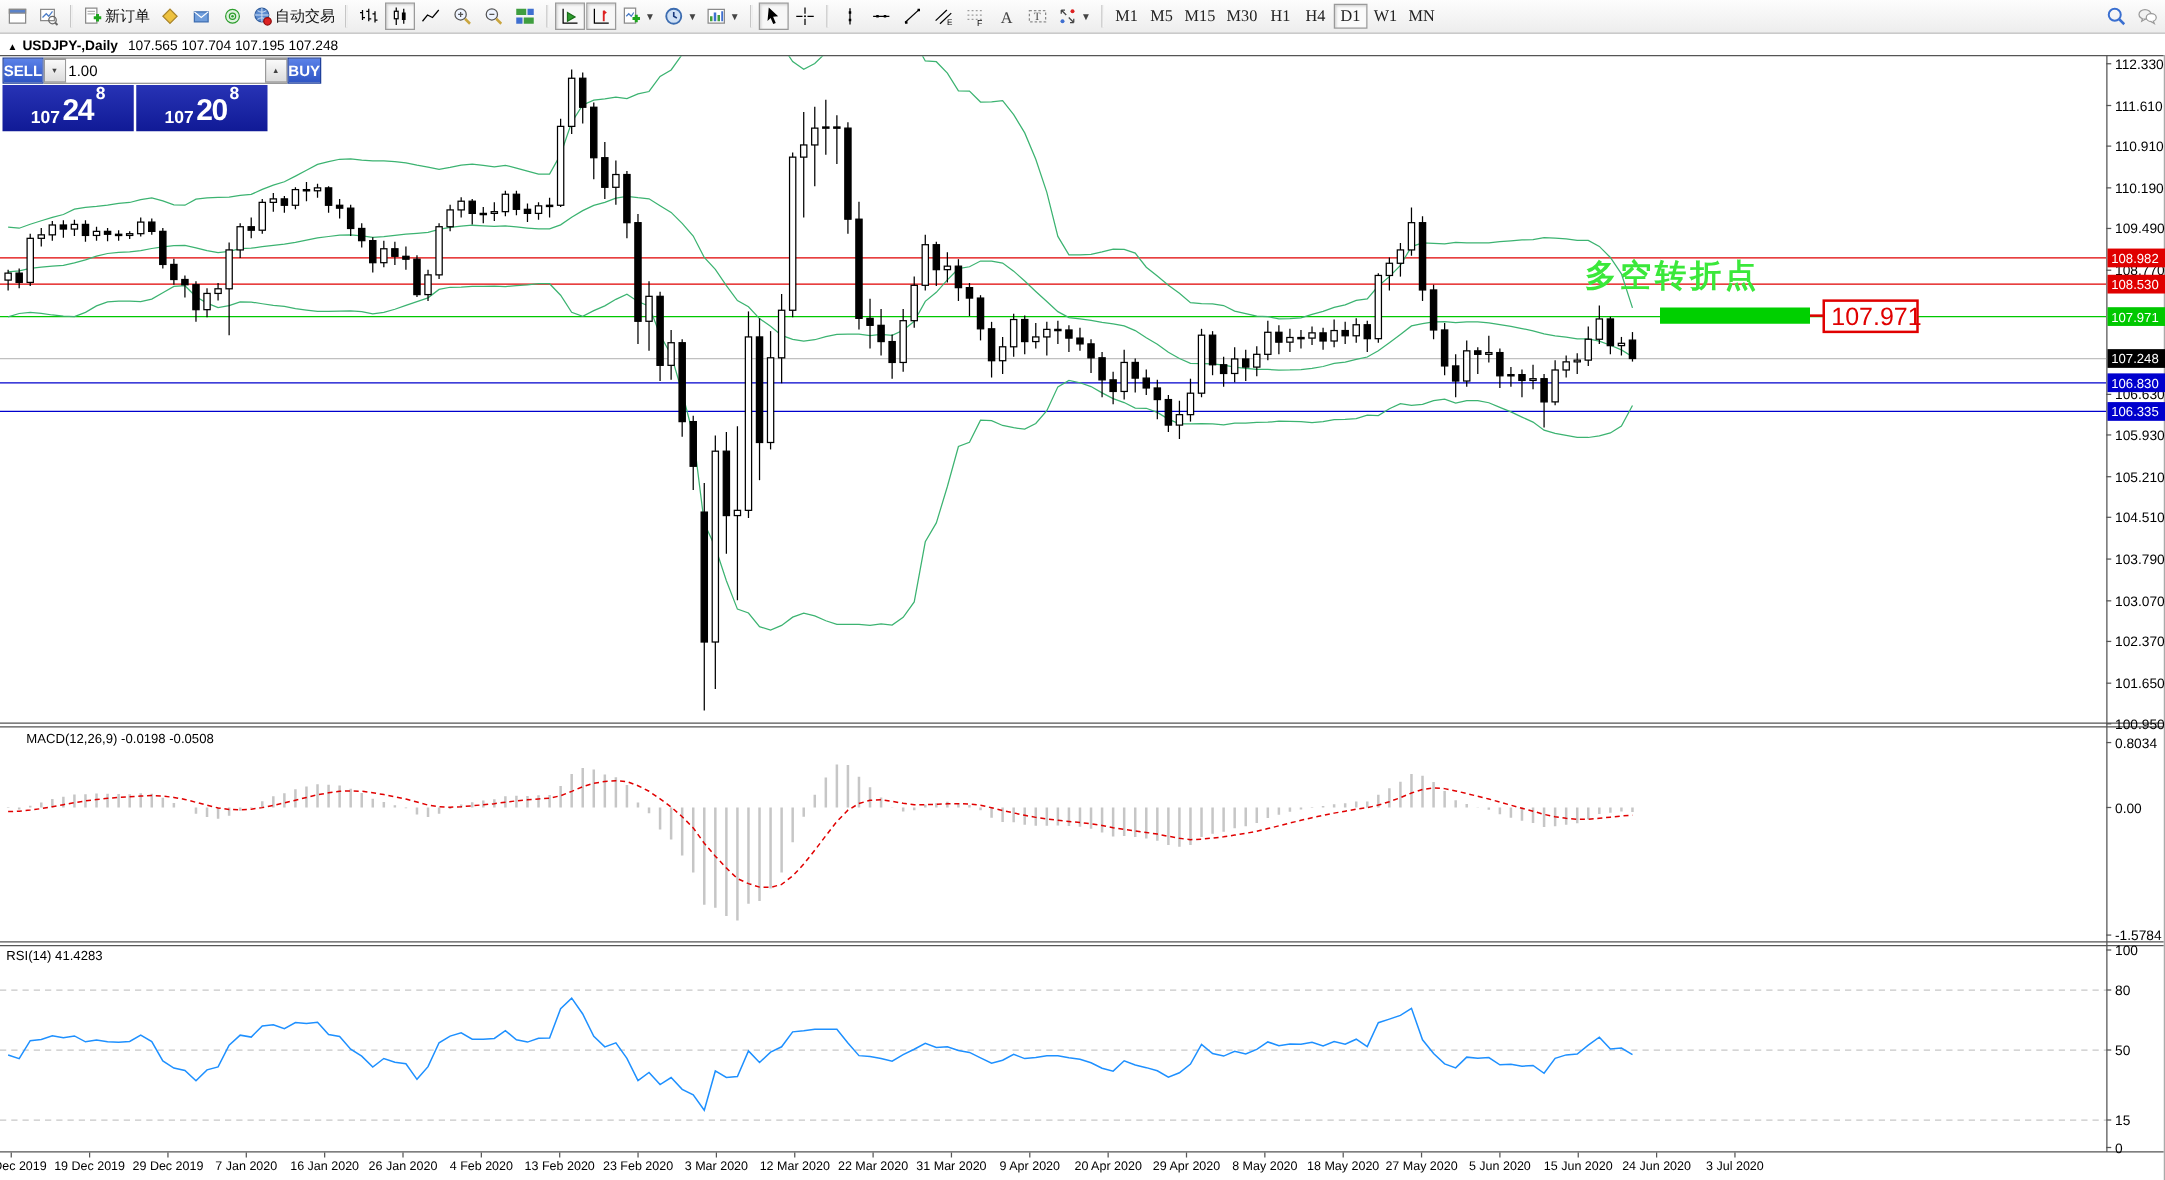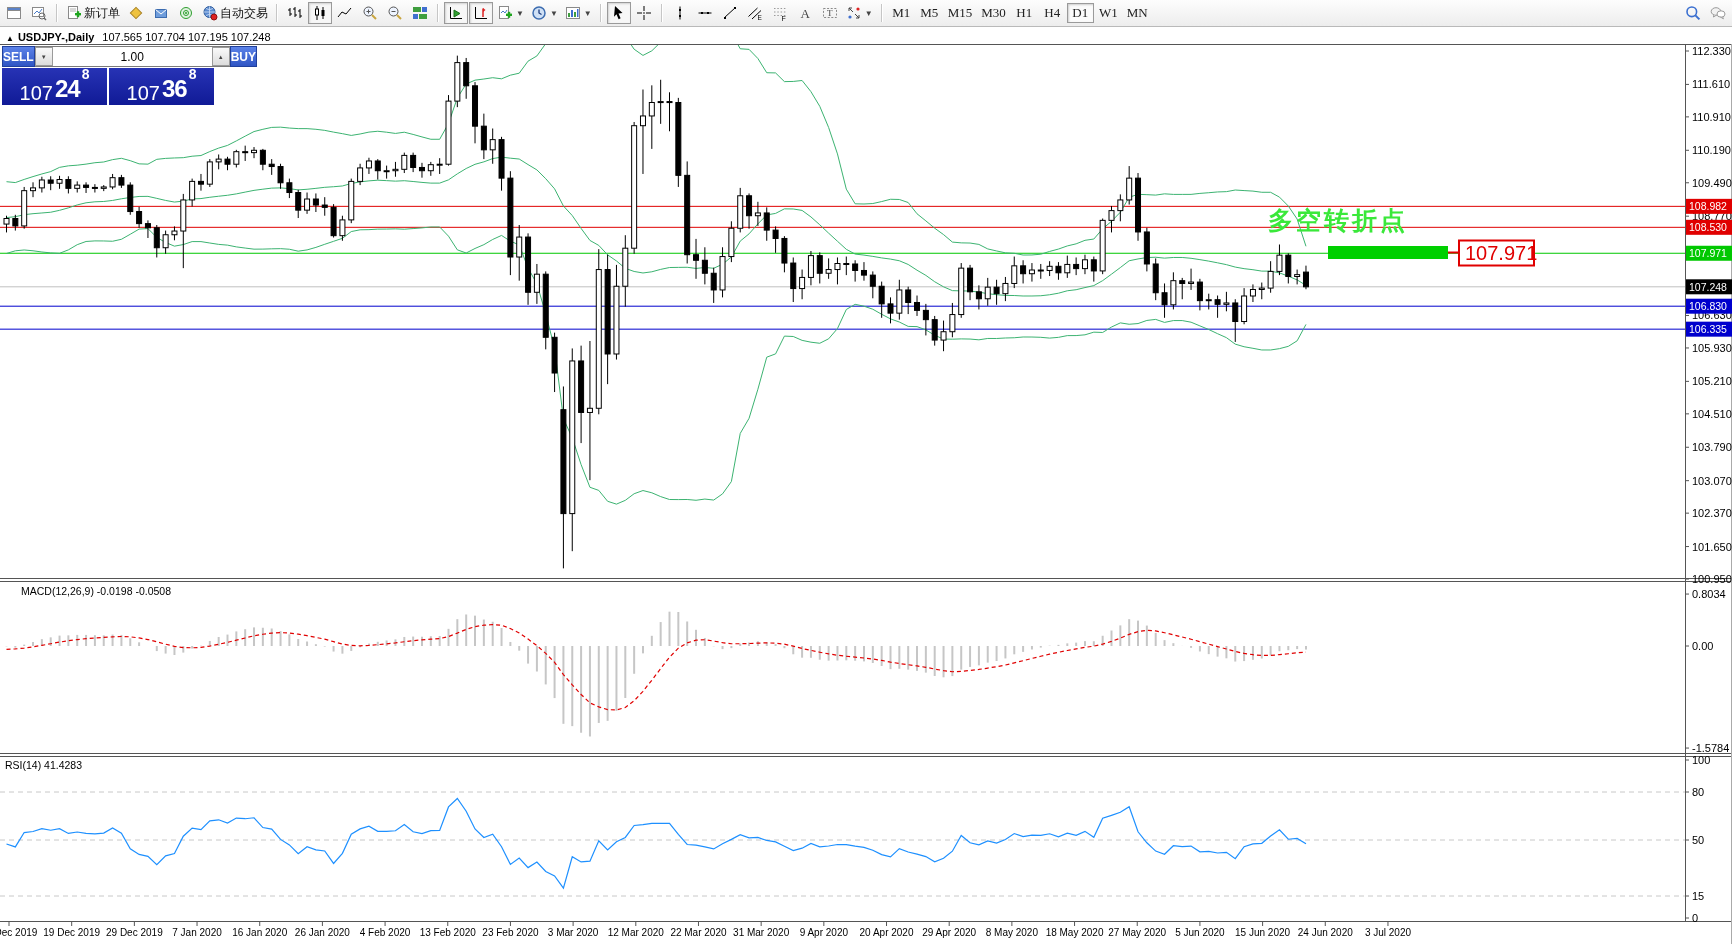--- a/index.html
+++ b/index.html
@@ -31,25 +31,25 @@
   .pane-label{position:absolute;left:5px;font-size:10.5px;color:#000;white-space:nowrap;}
 
   
   #tradepanel{position:absolute;left:2px;top:46px;width:212px;}
   #tp-row1{display:flex;height:21px;}
   .tp-btn{width:62px;color:#fff;font-weight:bold;font-size:12px;display:flex;align-items:center;justify-content:center;
     background:linear-gradient(#5b82e8,#2f55c4);border:1px solid #20409c;box-sizing:border-box;}
   #tp-spin{flex:1;display:flex;background:#fff;border:1px solid #7a7a7a;border-left:none;border-right:none;box-sizing:border-box;}
   .spin-btn{width:16px;background:linear-gradient(#fafafa,#dcdcdc);border:1px solid #9a9a9a;font-size:6px;color:#444;
     display:flex;align-items:center;justify-content:center;}
-  #vol{flex:1;border:none;outline:none;text-align:center;font-size:12px;font-family:"Liberation Sans",sans-serif;color:#000;min-width:0;}
+  #vol{flex:1;border:none;outline:none;font-size:12px;font-family:"Liberation Sans",sans-serif;color:#000;min-width:0;}
   #tp-row2{display:flex;height:37px;margin-top:1px;gap:2px;}
   .tp-price{flex:1;background:linear-gradient(#2733b5,#101a96);color:#fff;display:flex;align-items:flex-end;justify-content:center;
     padding-bottom:2px;gap:2px;}
-  .tp-price .pfx{font-size:20px;font-weight:normal;line-height:20px;}
+  .tp-price .pfx{font-size:14px;font-weight:bold;line-height:20px;}
   .tp-price .big{font-size:24px;font-weight:bold;line-height:28px;letter-spacing:-1px;}
   .tp-price .sup{font-size:14px;font-weight:bold;align-self:flex-start;line-height:12px;}
 </style>
 </head>
 <body>
 <div id="root">
 
 <div id="toolbar">
       <button class="icbtn">
         <span style="display: flex;">
@@ -969,19 +969,19 @@
     <div class="tp-btn">BUY</div>
   </div>
   <div id="tp-row2">
     <div class="tp-price">
       <span class="pfx">107</span>
       <span class="big">24</span>
       <span class="sup">8</span>
     </div>
     <div class="tp-price">
       <span class="pfx">107</span>
-      <span class="big">36</span>
+      <span class="big">20</span>
       <span class="sup">8</span>
     </div>
   </div>
 </div>
 
 </div>
 
 </body></html>

